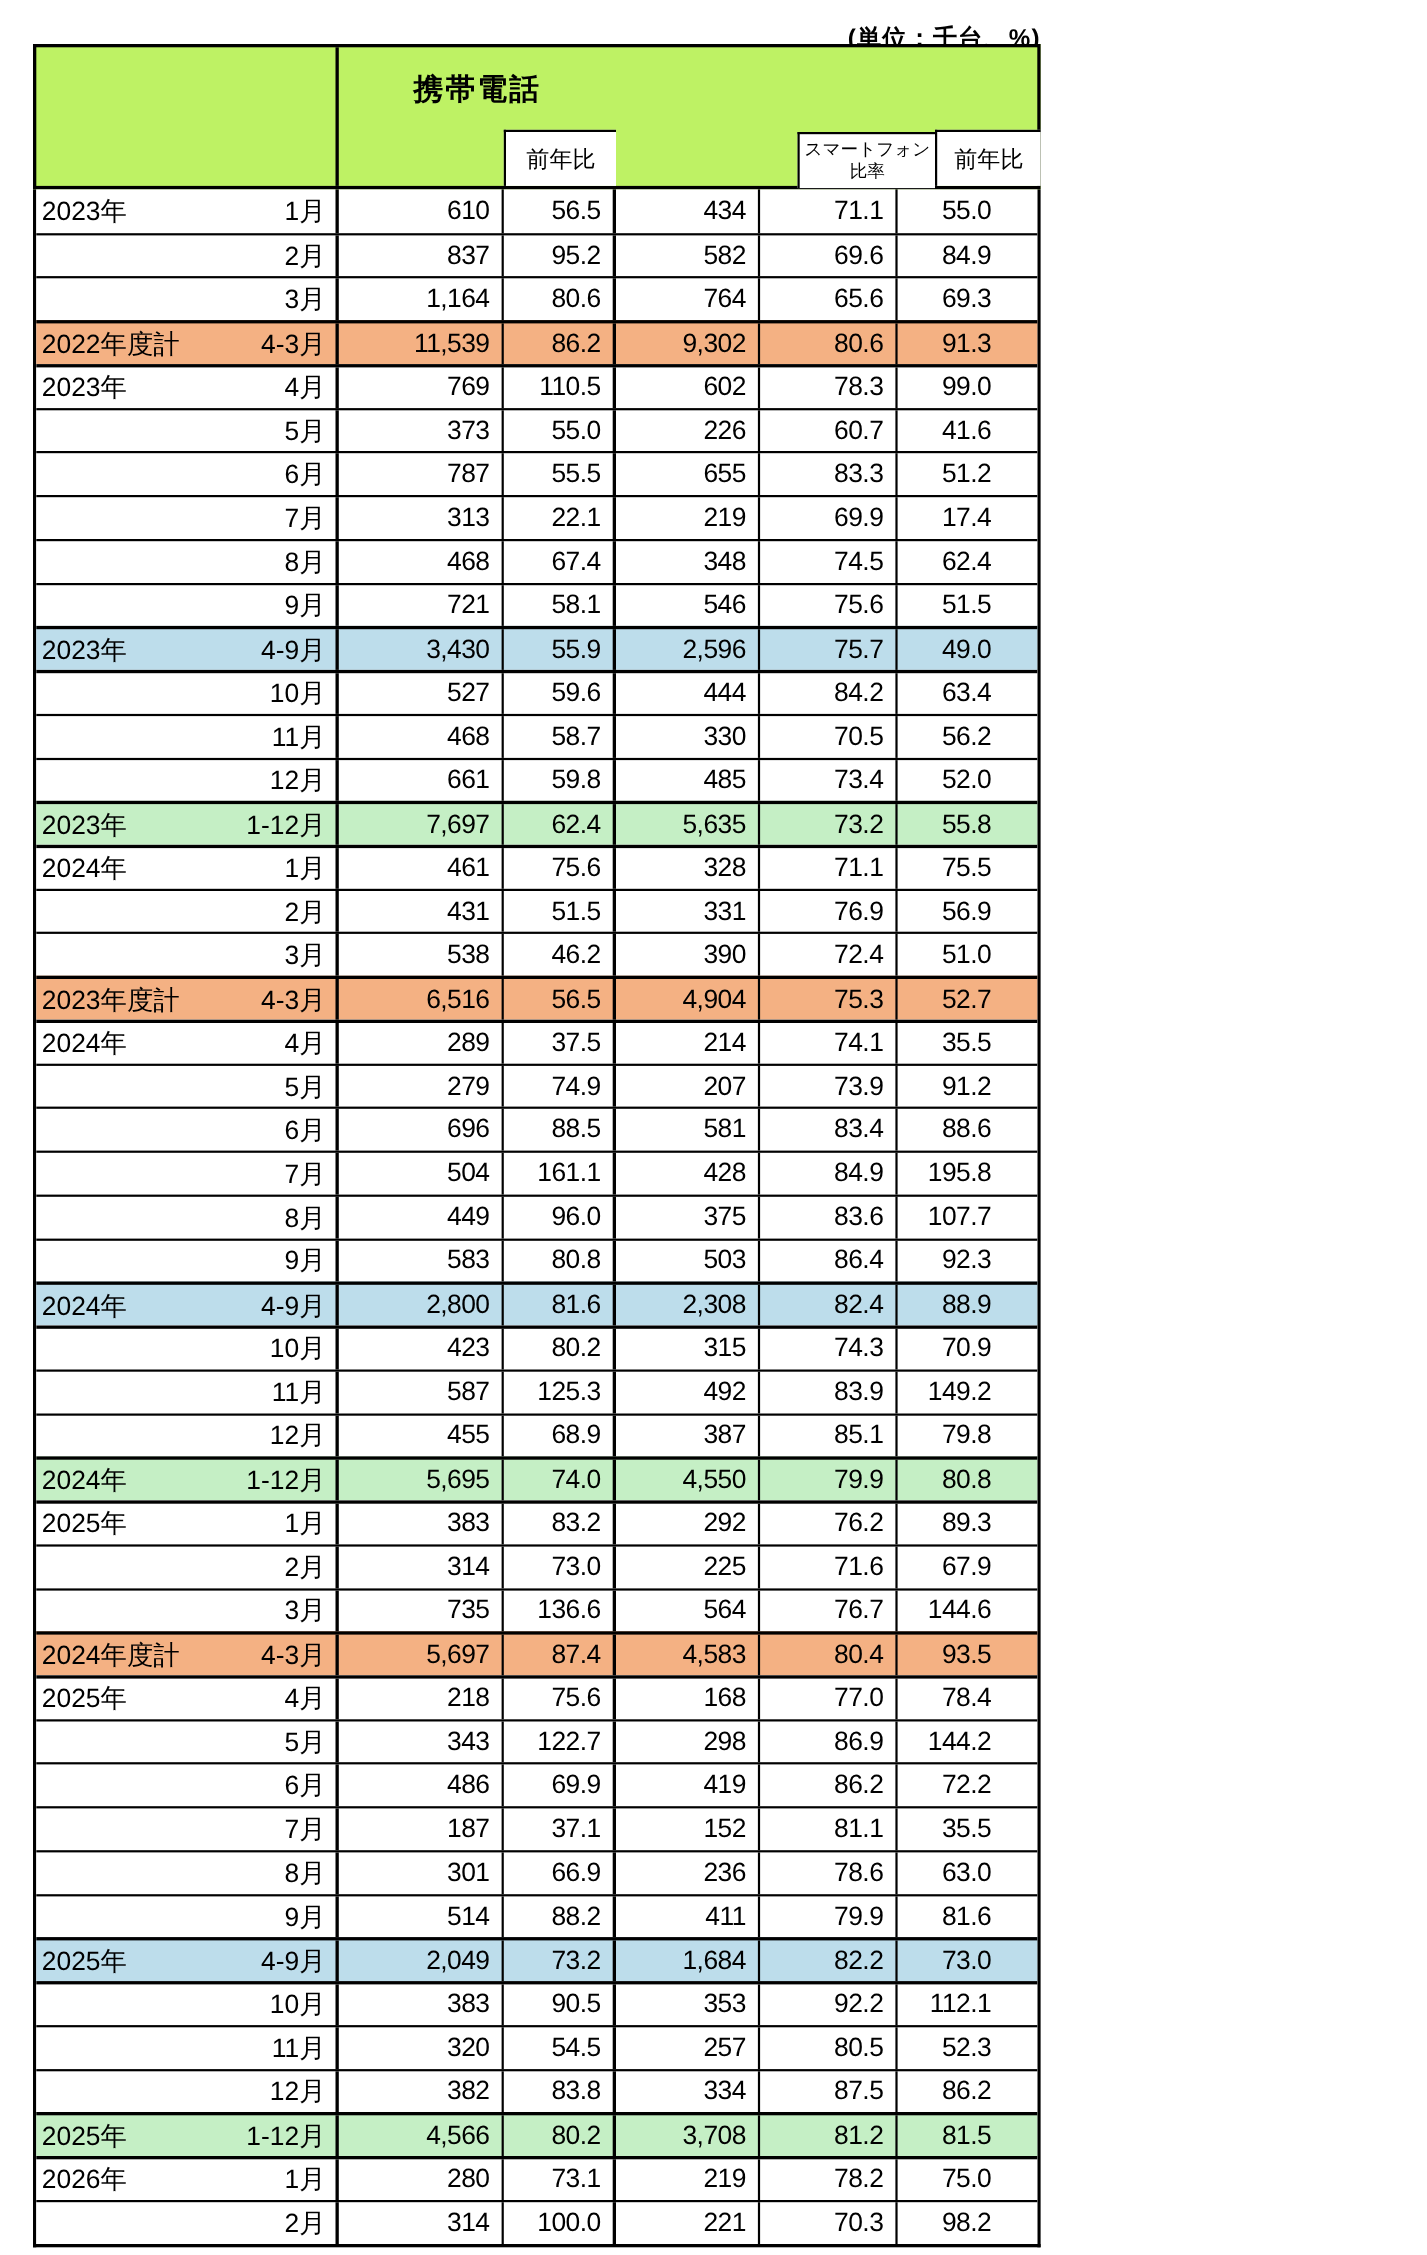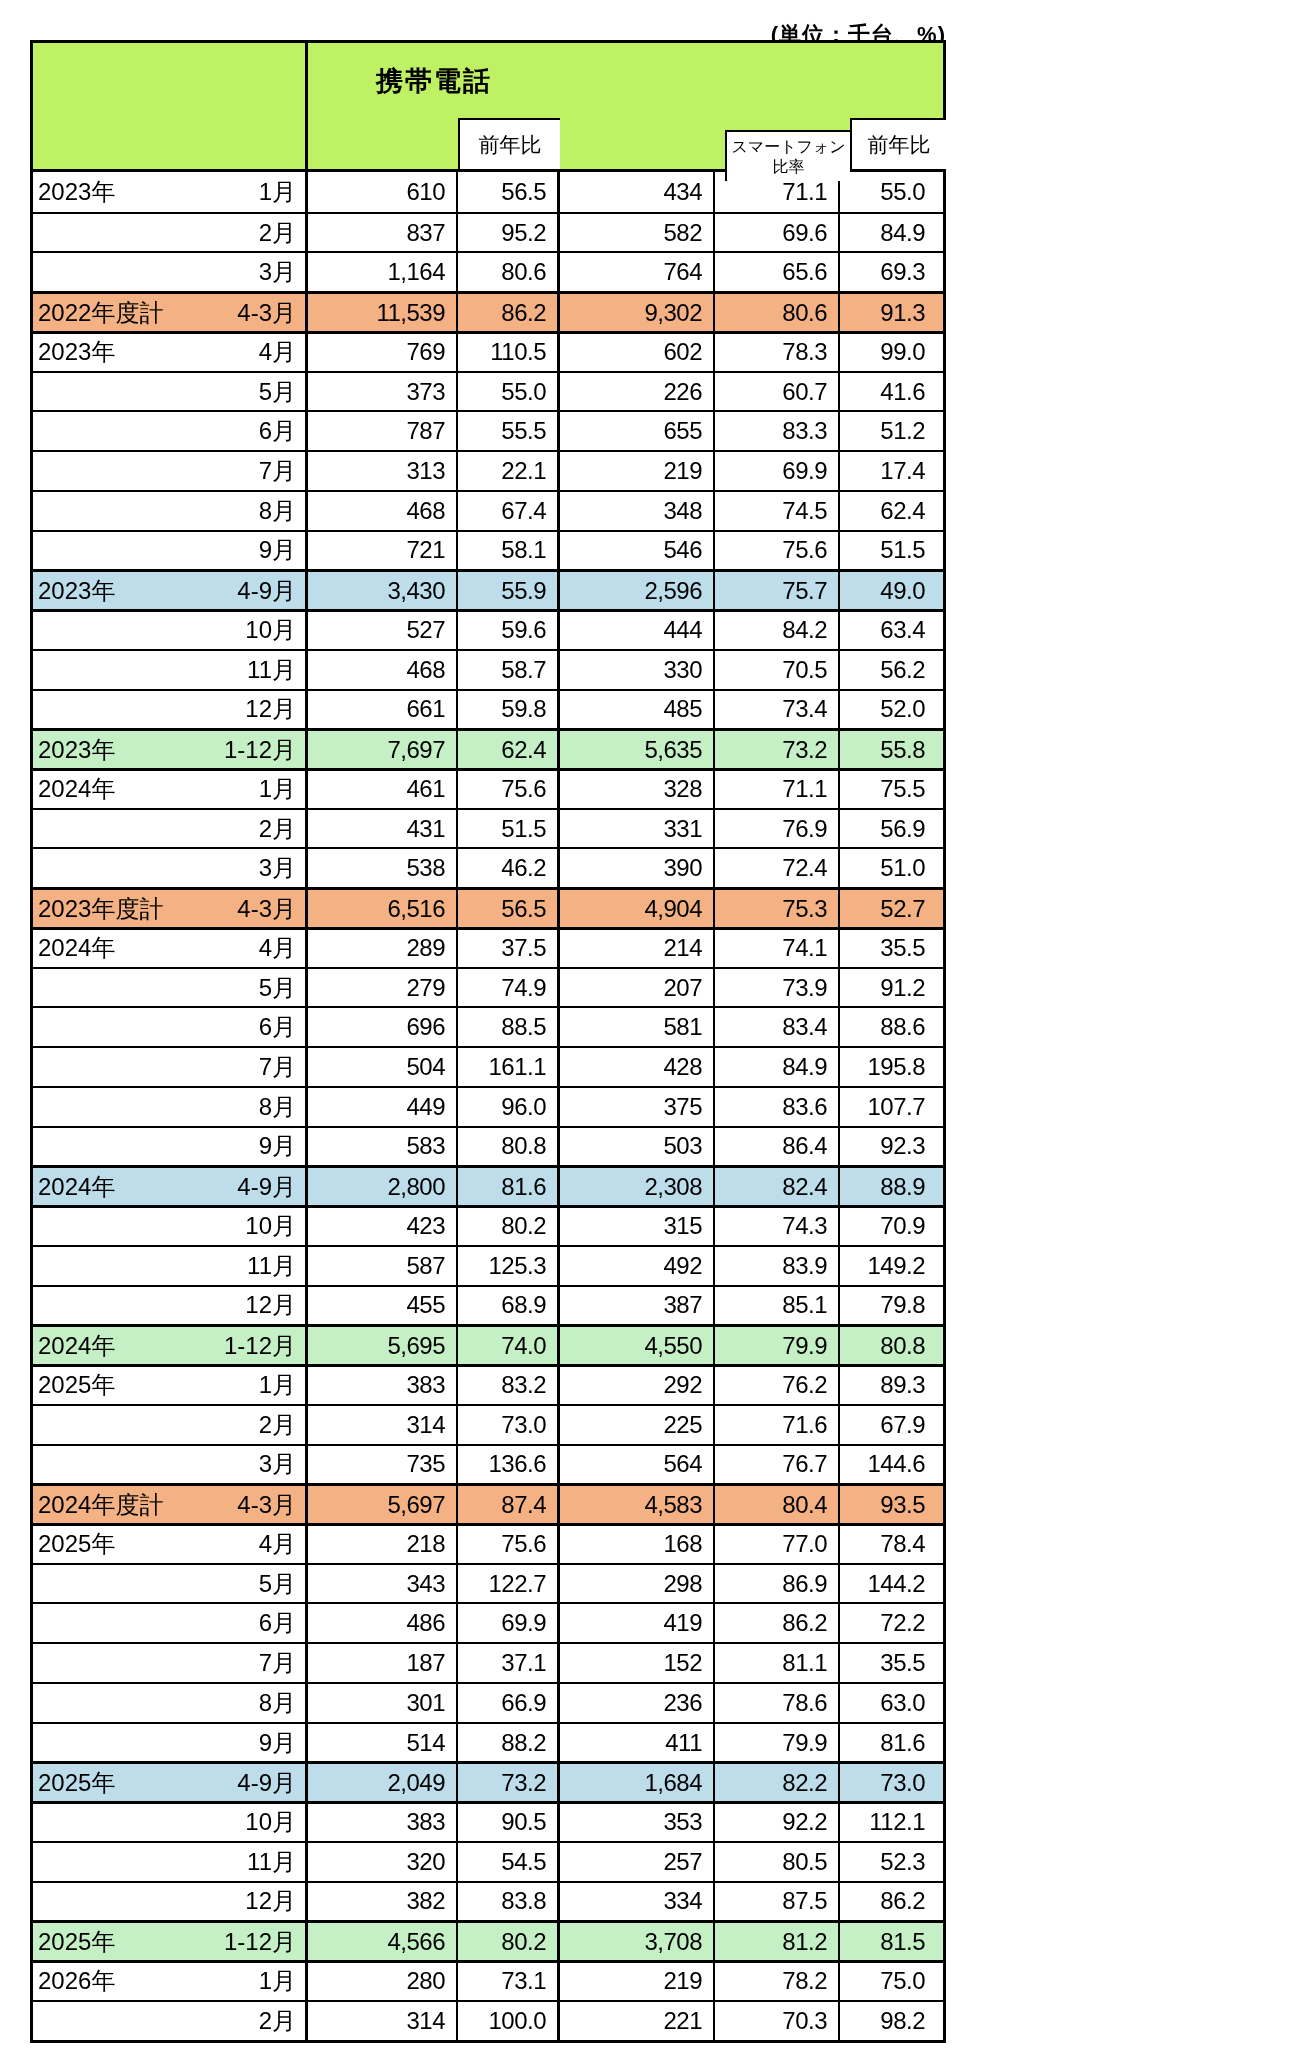--- a/index.html
+++ b/index.html
@@ -32,21 +32,21 @@
     display:flex;align-items:flex-start;justify-content:center;
     font-size:26px;font-weight:bold;letter-spacing:1px;padding-top:7px;
   }
   .h-yoy1{
     position:absolute;left:425px;top:75px;width:102px;height:51px;
     border-top:2px solid #000;border-left:2px solid #000;box-sizing:border-box;
     display:flex;align-items:center;justify-content:center;font-size:21px;
     background:#fff;
   }
   .h-ratio{
-    position:absolute;left:692px;top:87px;width:125px;height:51px;
+    position:absolute;left:692px;top:77px;width:125px;height:51px;
     border-top:2px solid #000;border-left:2px solid #000;box-sizing:border-box;
     display:flex;flex-direction:column;align-items:center;justify-content:center;
     font-size:16px;line-height:1.25;background:#fff;
   }
   .h-yoy2{
     position:absolute;left:817px;top:75px;width:96px;height:51px;
     border-top:2px solid #000;border-left:2px solid #000;box-sizing:border-box;
     display:flex;align-items:center;justify-content:center;font-size:21px;
     background:#fff;
   }
@@ -62,21 +62,21 @@
   .row:first-child{border-top:none;}
   .row.thick{border-top:3px solid #000;}
   .cell{
     box-sizing:border-box;border-right:2px solid #000;
     display:flex;align-items:center;font-size:24px;
   }
   .cell:last-child{border-right:none;}
   .cell.label{width:275px;border-right:3px solid #000;justify-content:space-between;padding:0 9px 0 5px;}
   .cell.c-v1{width:150px;}
   .cell.c-r1{width:102px;border-right:3px solid #000;}
-  .cell.c-v2{width:155px;}
+  .cell.c-v2{width:131px;}
   .cell.c-r2{width:125px;}
   .cell.c-r3{width:96px;}
   .cell.num{justify-content:flex-end;padding-right:11px;letter-spacing:-0.5px;}
   .yr{font-size:24px;}
   .mo{font-size:24px;}
 </style>
 </head>
 <body>
 
 <div class="unit-label">(単位：千台、%)</div>

